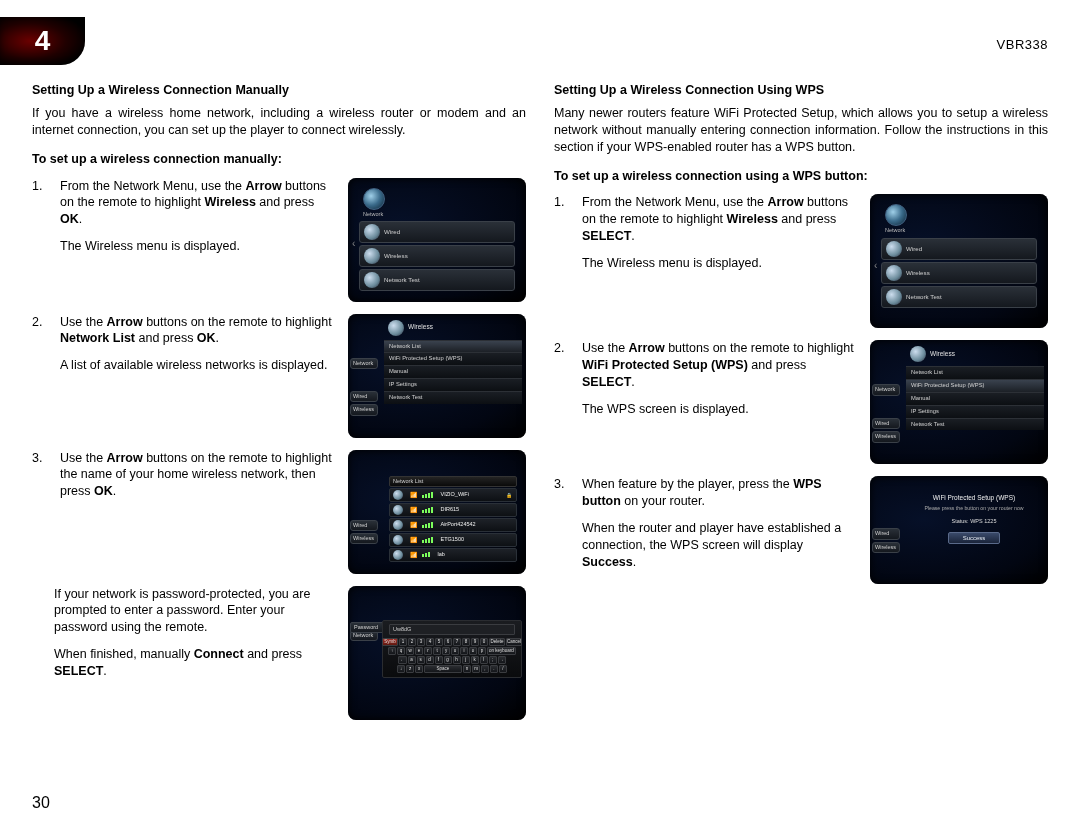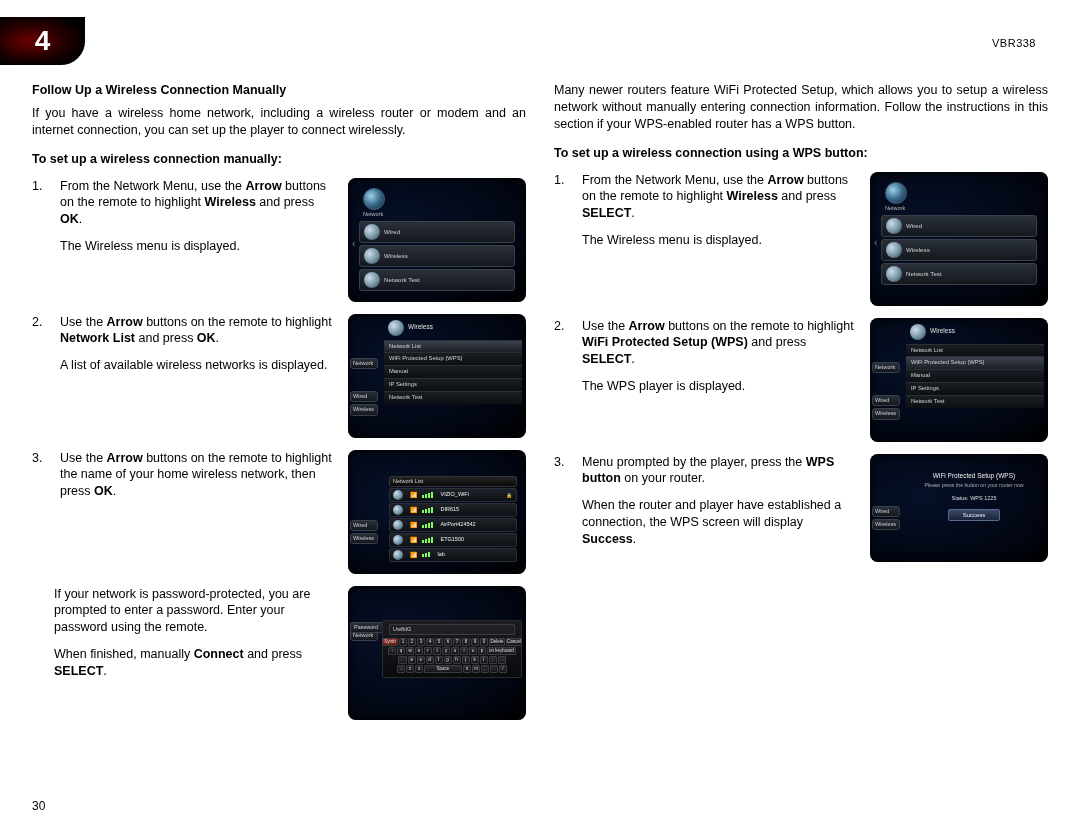--- a/index.html
+++ b/index.html
@@ -29,30 +29,30 @@
   }
   .chapter-num {
     color: #fff;
     font-size: 28px;
     font-weight: bold;
     font-family: Helvetica, Arial, sans-serif;
   }
   .model {
     position: absolute;
     top: 36px;
-    right: 44px;
-    font-size: 11px;
+    right: 32px;
+    font-size: 13px;
     letter-spacing: 0.5px;
     color: #000;
   }
   .page-num {
     position: absolute;
     bottom: 20px;
     left: 32px;
-    font-size: 12px;
+    font-size: 16px;
   }
   .columns {
     position: absolute;
     top: 82px;
     left: 32px;
     right: 32px;
     bottom: 46px;
     display: flex;
     gap: 28px;
   }
@@ -212,21 +212,21 @@
 <div class="chapter-tab">
   <span class="chapter-num">4</span>
 </div>
 
 <div class="model">VBR338</div>
 <div class="page-num">30</div>
 
 <div class="columns">
 
   <div class="col">
-    <div class="section-title">Follow Up a Wireless Connection Manually</div>
+    <div class="section-title">Setting Up a Wireless Connection Manually</div>
     <p class="intro">If you have a wireless home network, including a wireless router or modem and an internet connection, you can set up the player to connect wirelessly.</p>
     <p class="lead">To set up a wireless connection manually:</p>
 
     <ol class="steps">
 
       <li>
         <div class="step-row">
           <div class="step-num"></div>
           <div class="step-text">
             <p><span>From the Network Menu, use the </span><b>Arrow</b><span> buttons on the remote to highlight </span><b>Wireless</b><span> and press </span><b>OK</b><span>.</span></p>
@@ -441,20 +441,21 @@
                 <span class="key">.</span>
                 <span class="key">/</span>
             </div>
           </div>
         </div>
       </div>
     </div>
   </div>
 
   <div class="col">
+    <div class="section-title">Setting Up a Wireless Connection Using WPS</div>
     <p class="intro">Many newer routers feature WiFi Protected Setup, which allows you to setup a wireless network without manually entering connection information. Follow the instructions in this section if your WPS-enabled router has a WPS button.</p>
     <p class="lead">To set up a wireless connection using a WPS button:</p>
 
     <ol class="steps">
 
       <li>
         <div class="step-row">
           <div class="step-num"></div>
           <div class="step-text">
             <p><span>From the Network Menu, use the </span><b>Arrow</b><span> buttons on the remote to highlight </span><b>Wireless</b><span> and press </span><b>SELECT</b><span>.</span></p>
@@ -480,21 +481,21 @@
             </div>
           </div>
         </div>
       </li>
 
       <li>
         <div class="step-row">
           <div class="step-num"></div>
           <div class="step-text">
             <p><span>Use the </span><b>Arrow</b><span> buttons on the remote to highlight </span><b>WiFi Protected Setup (WPS)</b><span> and press </span><b>SELECT</b><span>.</span></p>
-            <p>The WPS player is displayed.</p>
+            <p>The WPS screen is displayed.</p>
           </div>
           <div class="shot-wrap">
             <div class="shot h124">
               <div class="side-col">
                 <div class="side-pill">
                     <span>Network</span>
                   </div>
                 <div class="side-pill" style="margin-top:22px">
                     <span>Wired</span>
                   </div>
@@ -517,21 +518,21 @@
               </div>
             </div>
           </div>
         </div>
       </li>
 
       <li>
         <div class="step-row">
           <div class="step-num"></div>
           <div class="step-text">
-            <p><span>Menu prompted by the player, press the </span><b>WPS button</b><span> on your router.</span></p>
+            <p><span>When feature by the player, press the </span><b>WPS button</b><span> on your router.</span></p>
             <p><span>When the router and player have established a connection, the WPS screen will display </span><b>Success</b><span>.</span></p>
           </div>
           <div class="shot-wrap">
             <div class="shot h108">
               <div class="side-col">
                 <div class="side-pill" style="margin-top:10px">
                     <span>Wired</span>
                   </div>
                 <div class="side-pill">
                     <span>Wireless</span>

